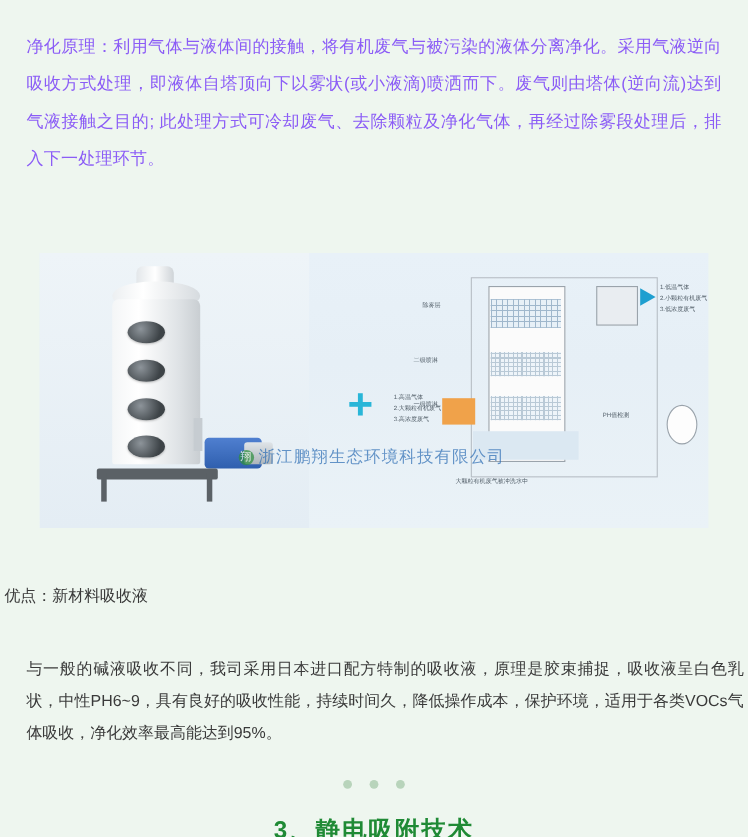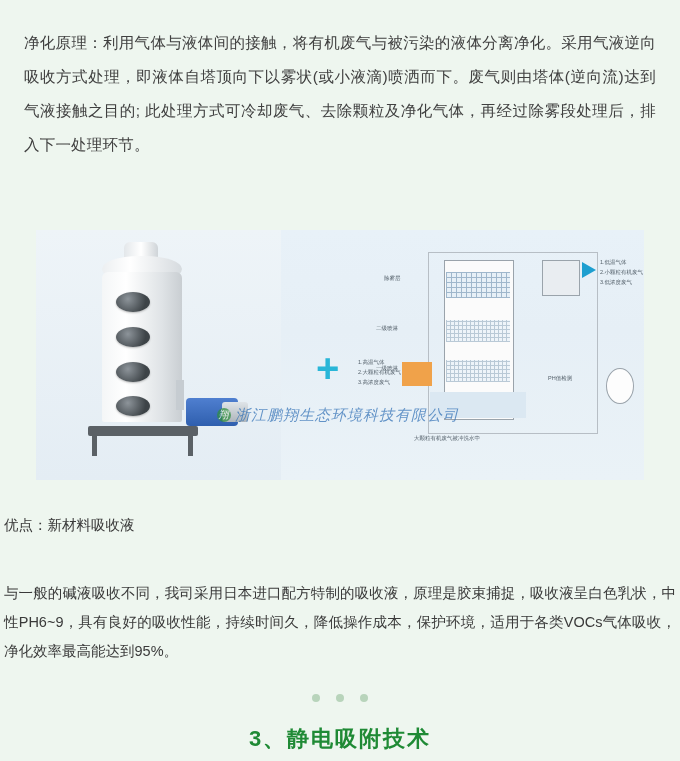--- a/index.html
+++ b/index.html
@@ -20,21 +20,21 @@
     height: 761px;
     position: relative;
     box-sizing: border-box;
   }
 
   
   .intro {
     padding: 10px 24px 0 24px;
     font-size: 15.5px;
     line-height: 34px;
-    color: #404040;
+    color: #8b5cf6;
     text-align: justify;
     text-justify: inter-ideograph;
     letter-spacing: 0.2px;
   }
 
   
   .figure-wrap {
     margin-top: 68px;
     padding: 0 36px;
   }
@@ -218,21 +218,20 @@
   .watermark {
     position: absolute;
     left: 0; right: 4px;
     top: 176px;
     text-align: center;
     color: #2f6fb5;
     opacity: .72;
     font-size: 15px;
     letter-spacing: 1px;
     font-family: "Liberation Serif", serif;
-    font-style: italic;
   }
   .wm-badge {
     display: inline-block;
     width: 14px; height: 14px;
     border-radius: 50%;
     background: #2f8f3f;
     color: #fff;
     font-size: 10px;
     line-height: 14px;
     text-align: center;
@@ -242,35 +241,36 @@
 
   .caption {
     margin-top: 16px;
     text-align: center;
     font-size: 13.5px;
     color: #4a4a4a;
   }
 
   
   .advantage {
-    margin-top: 36px;
+    margin-top: 52px;
     padding: 0 4px 0 4px;
     font-size: 14.5px;
     color: #3a3a3a;
   }
 
   
   .body-text {
     margin-top: 44px;
     padding: 0 4px;
     font-size: 14.5px;
     line-height: 29px;
     color: #3a3a3a;
     text-align: justify;
     text-justify: inter-ideograph;
+    margin-left: 20px;
   }
 
   
   .dots {
     margin-top: 22px;
     text-align: center;
   }
   .dots span {
     display: inline-block;
     width: 8px; height: 8px;

